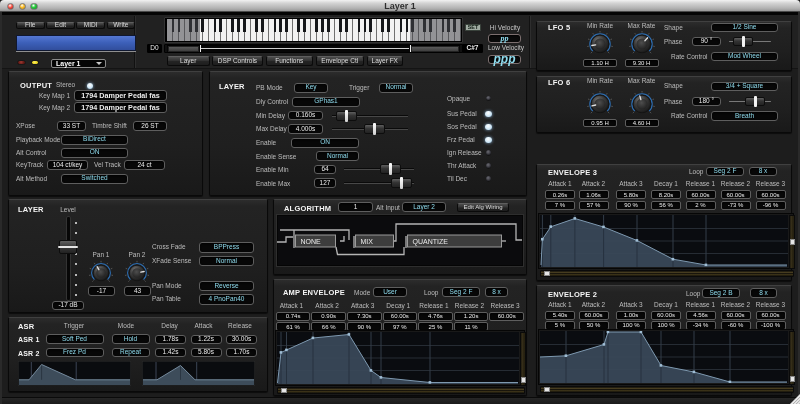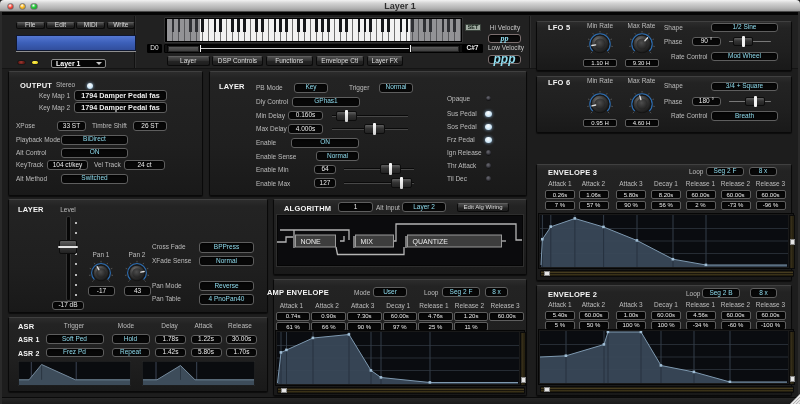--- a/index.html
+++ b/index.html
@@ -248,21 +248,21 @@
       <polyline points="129,21 129,33" fill="none" stroke="#b4b4b4" stroke-width="1.3"></polyline>
       <polyline points="224,26 229,26" fill="none" stroke="#b4b4b4" stroke-width="1.3"></polyline>
       <rect x="18.5" y="20" width="40" height="12" fill="#3d3d3d" stroke="#9a9a9a" stroke-width="1"></rect>
       <text x="23.5" y="29" font-size="7" fill="#ececec" font-family="Liberation Sans">NONE</text>
       <rect x="78.5" y="20" width="38" height="12" fill="#3d3d3d" stroke="#9a9a9a" stroke-width="1"></rect>
       <text x="83.5" y="29" font-size="7" fill="#ececec" font-family="Liberation Sans">MIX</text>
       <rect x="130.5" y="20" width="94" height="12" fill="#3d3d3d" stroke="#9a9a9a" stroke-width="1"></rect>
       <text x="135.5" y="29" font-size="7" fill="#ececec" font-family="Liberation Sans">QUANTIZE</text>
     </svg>
 <div class="panel" style="left:273px;top:279px;width:254px;height:117px;"></div>
-<div class="tt" style="left:267px;top:287.5px;font-size:7.5px;">AMP ENVELOPE</div>
+<div class="tt" style="left:283px;top:287.5px;font-size:7.5px;">AMP ENVELOPE</div>
 <div class="lb" style="left:354px;top:289.5px;font-size:6.5px;color:#bdbdbd;">Mode</div>
 <div class="vb" style="left:373px;top:287px;width:34px;height:9.5px;background:#070707;border:1px solid #5e5e5e;border-radius:3px;color:#8fdcee;font-size:6.5px;">User</div>
 <div class="lb" style="left:424px;top:289.5px;font-size:6.5px;color:#bdbdbd;">Loop</div>
 <div class="vb" style="left:442px;top:287px;width:38px;height:9.5px;background:#070707;border:1px solid #5e5e5e;border-radius:3px;color:#8fdcee;font-size:6.5px;">Seg 2 F</div>
 <div class="vb" style="left:485px;top:287px;width:23px;height:9.5px;background:#070707;border:1px solid #5e5e5e;border-radius:3px;color:#8fdcee;font-size:6.5px;">8 x</div>
 <div class="lb" style="left:271.5px;top:302.5px;width:40px;text-align:center;font-size:6.5px;color:#bdbdbd;">Attack 1</div>
 <div class="vb" style="left:275.8px;top:311.5px;width:34.5px;height:9px;background:#070707;border:1px solid #5e5e5e;border-radius:2px;color:#ececec;font-size:6px;">0.74s</div>
 <div class="vb" style="left:275.8px;top:322px;width:34.5px;height:9px;background:#070707;border:1px solid #5e5e5e;border-radius:2px;color:#ececec;font-size:6px;">61 %</div>
 <div class="lb" style="left:307.1px;top:302.5px;width:40px;text-align:center;font-size:6.5px;color:#bdbdbd;">Attack 2</div>
 <div class="vb" style="left:311.40000000000003px;top:311.5px;width:34.5px;height:9px;background:#070707;border:1px solid #5e5e5e;border-radius:2px;color:#ececec;font-size:6px;">0.90s</div>

